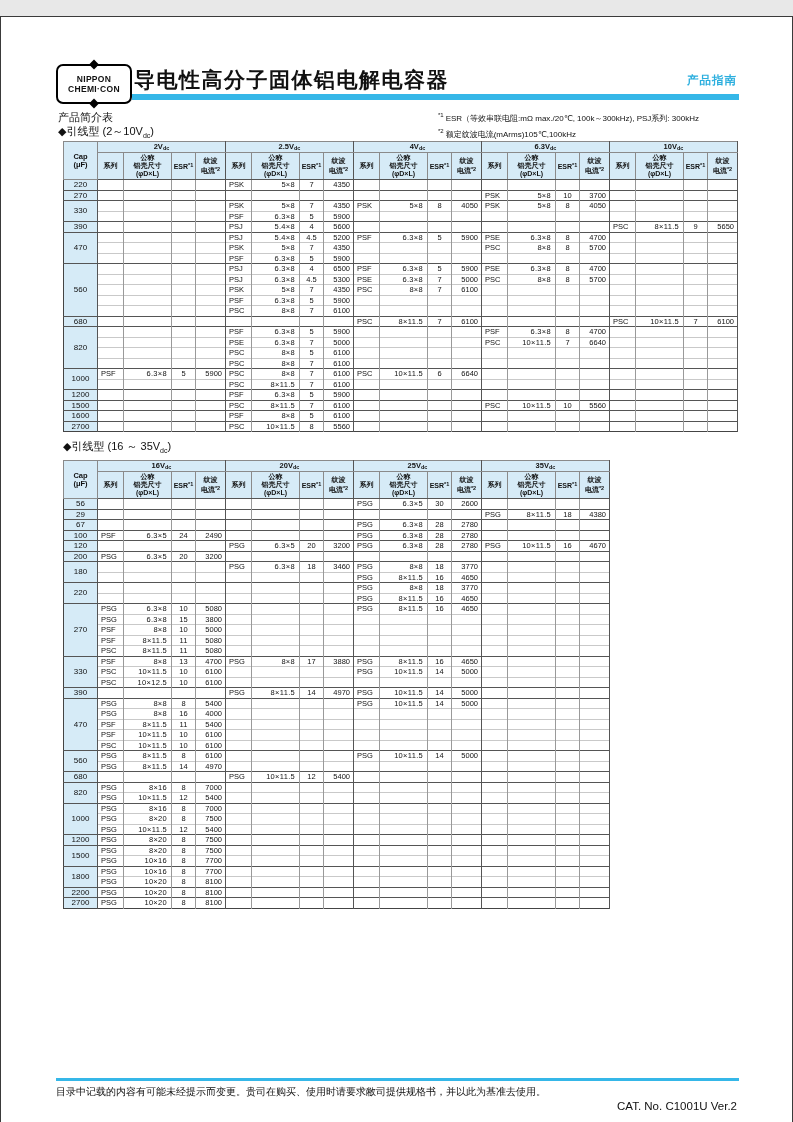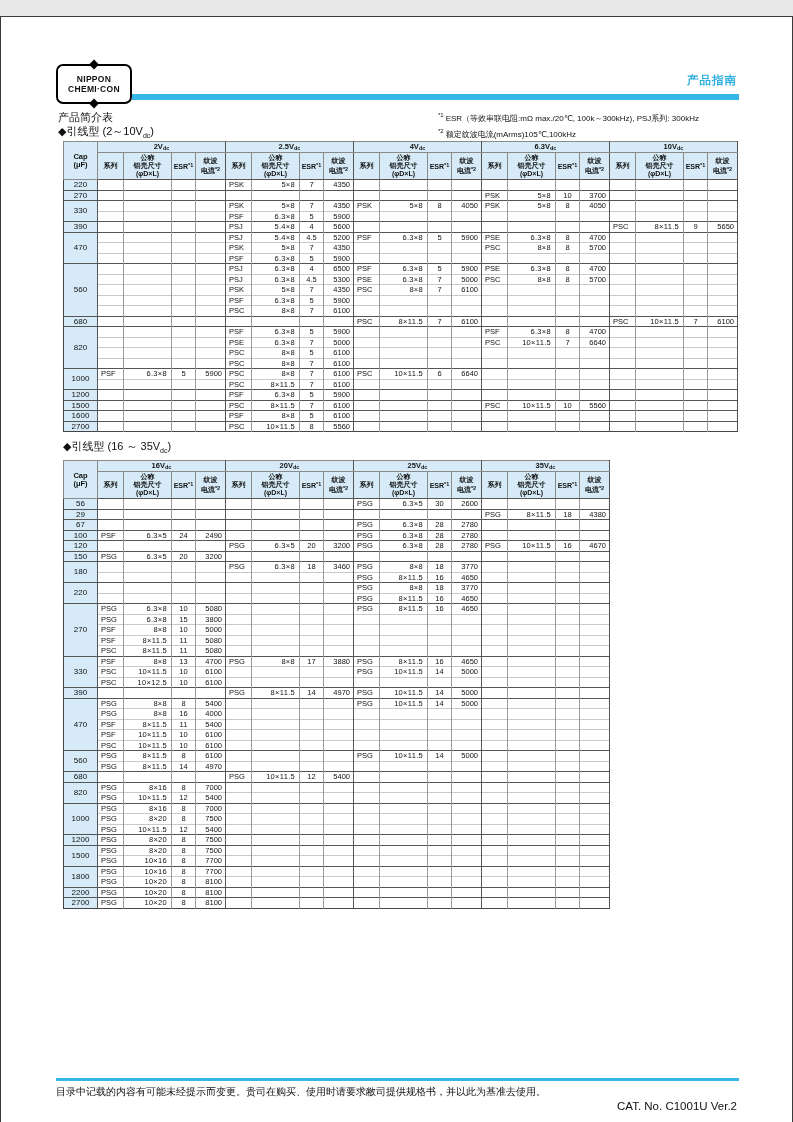--- a/index.html
+++ b/index.html
@@ -57,20 +57,21 @@
 </style>
 </head>
 <body>
 
 <div class="page">
 
   <div class="logo">
     <span>NIPPON</span>
     <span>CHEMI·CON</span>
   </div>
+  <div class="page-title">导电性高分子固体铝电解电容器</div>
   <div class="accent-bar"></div>
   <div class="corner-label">产品指南</div>
 
   <div class="sec-heading">产品简介表</div>
 
   <div class="t-heading" id="t1-heading"><span>◆引线型 (2～10V</span><sub>dc</sub><span>)</span></div>
 
   <div class="notes">
     <div><sup>*1</sup><span>ESR（等效串联电阻:mΩ max./20℃, 100k～300kHz), PSJ系列: 300kHz</span></div>
     <div><sup>*2</sup><span>额定纹波电流(mArms)105℃,100kHz</span></div>
@@ -818,21 +819,21 @@
             <td class="c-ser">PSG</td>
             <td class="c-size">6.3×8</td>
             <td class="c-esr">28</td>
             <td class="c-rip gend">2780</td>
             <td class="c-ser">PSG</td>
             <td class="c-size">10×11.5</td>
             <td class="c-esr">16</td>
             <td class="c-rip gend">4670</td>
           </tr>
           <tr class="gstart">
-            <td class="cap-cell" rowspan="1">150</td>
+            <td class="cap-cell" rowspan="1">200</td>
             <td class="c-ser">PSG</td>
             <td class="c-size">6.3×5</td>
             <td class="c-esr">20</td>
             <td class="c-rip gend">3200</td>
             <td class="c-ser"></td>
             <td class="c-size"></td>
             <td class="c-esr"></td>
             <td class="c-rip gend"></td>
             <td class="c-ser"></td>
             <td class="c-size"></td>

